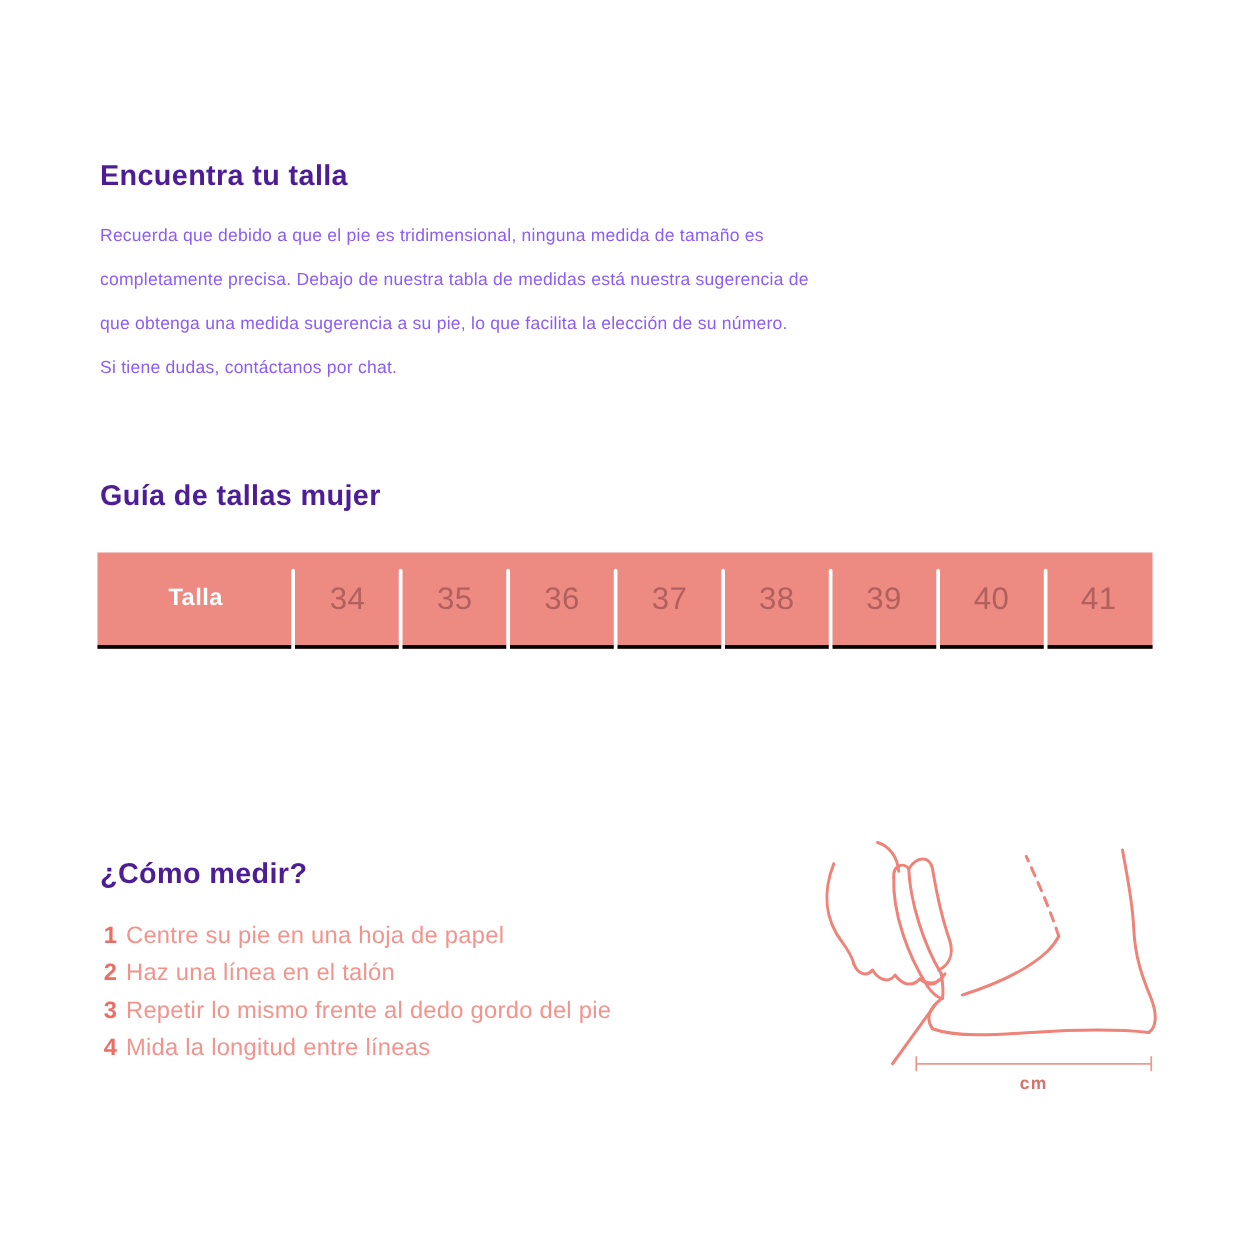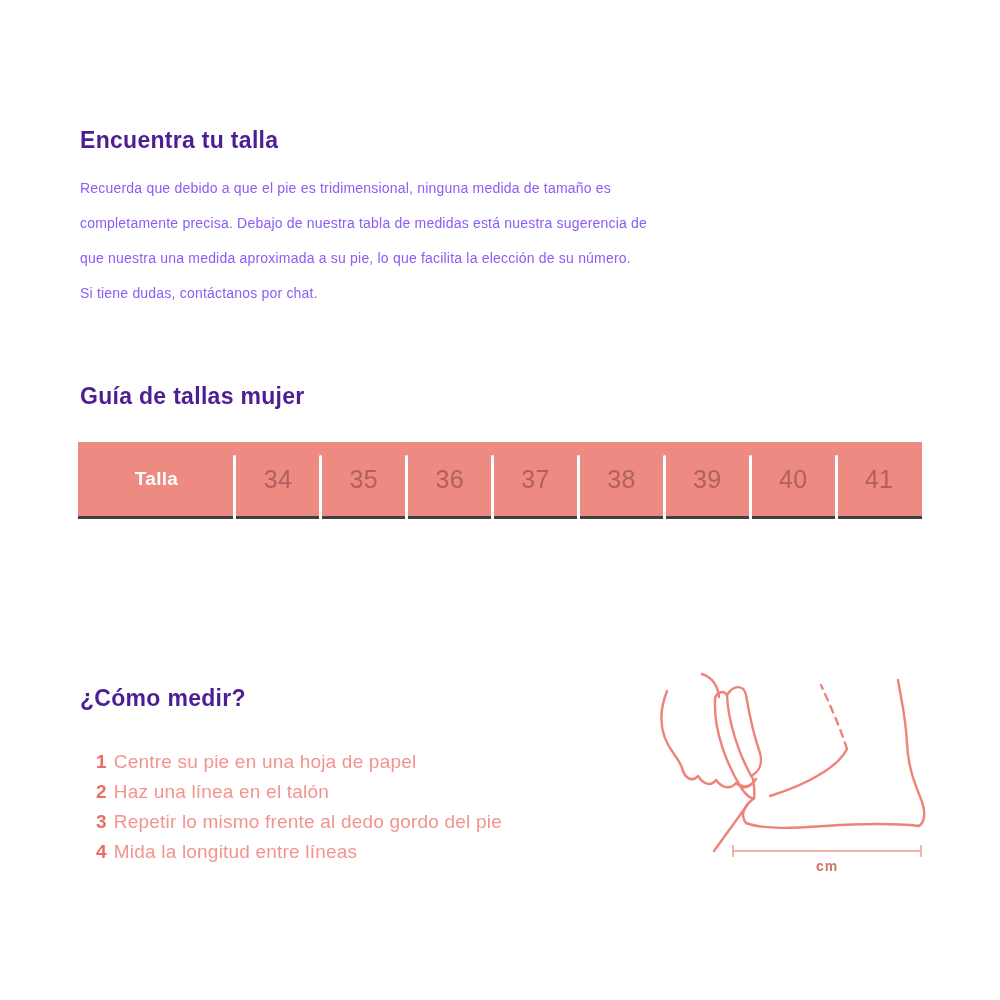--- a/index.html
+++ b/index.html
@@ -24,52 +24,52 @@
   .intro div{white-space:nowrap}
 
   
   .size-table{
     position:absolute;left:78px;top:442px;width:844px;height:150px;
   }
   .t-row{
     display:grid;grid-template-columns:157px repeat(8,1fr);
     align-items:center;text-align:center;
   }
-  .t-row.head{background:#ed8a82;height:74px;border-bottom:3px solid #404040}
+  .t-row.head{background:#ed8a82;height:74px;border-bottom:3px solid #000000}
   .t-row.body{background:#f6b4b0;height:73px}
   .row-label{color:#ffffff;font-weight:700;font-size:19px;letter-spacing:.3px}
   .t-val{color:#b2605e;font-size:25px;letter-spacing:.3px}
   .v-div{
     position:absolute;top:13px;bottom:14px;width:3px;background:#ffffff;border-radius:2px;
   }
 
   
   .steps{
-    position:absolute;left:80px;top:736px;margin:16px;padding:0;list-style:none;
+    position:absolute;left:80px;top:736px;margin:3px;padding:0;list-style:none;
     display:flex;flex-direction:column;gap:10px;
   }
   .step{font-size:19px;line-height:20px;color:#f2948d;letter-spacing:.2px}
   .step .num{color:#ea6d66;font-weight:700;margin-right:7px}
 
   
   .illustration{position:absolute;left:630px;top:658px;width:310px;height:230px}
   .illustration text{
     font-family:"Liberation Sans","DejaVu Sans",sans-serif;
     font-size:14px;font-weight:700;fill:#d4736c;letter-spacing:1px;
   }
 </style>
 </head>
 <body>
 
 <h2 class="section-title" id="title-find">Encuentra tu talla</h2>
 
 <div class="intro">
   <div>Recuerda que debido a que el pie es tridimensional, ninguna medida de tamaño es</div>
   <div>completamente precisa. Debajo de nuestra tabla de medidas está nuestra sugerencia de</div>
-  <div>que nuestra una medida aproximada a su pie, lo que facilita la elección de su número.</div>
+  <div>que obtenga una medida sugerencia a su pie, lo que facilita la elección de su número.</div>
   <div>Si tiene dudas, contáctanos por chat.</div>
 </div>
 
 <h2 class="section-title" id="title-guide">Guía de tallas mujer</h2>
 
 <div class="size-table">
   <div class="t-row head">
     <div class="row-label">Talla</div>
     <div class="t-val">34</div>
     <div class="t-val">35</div>

